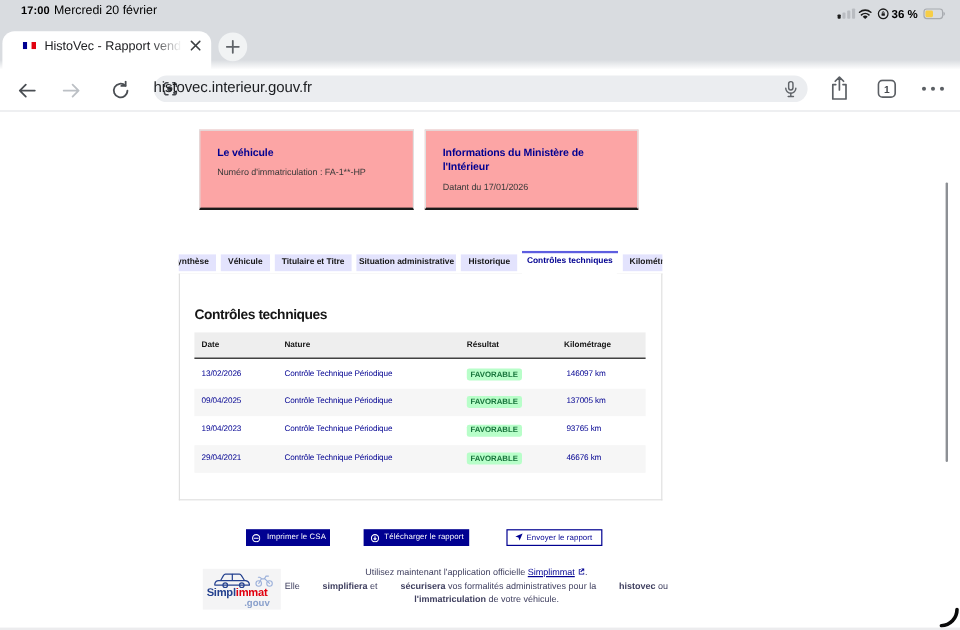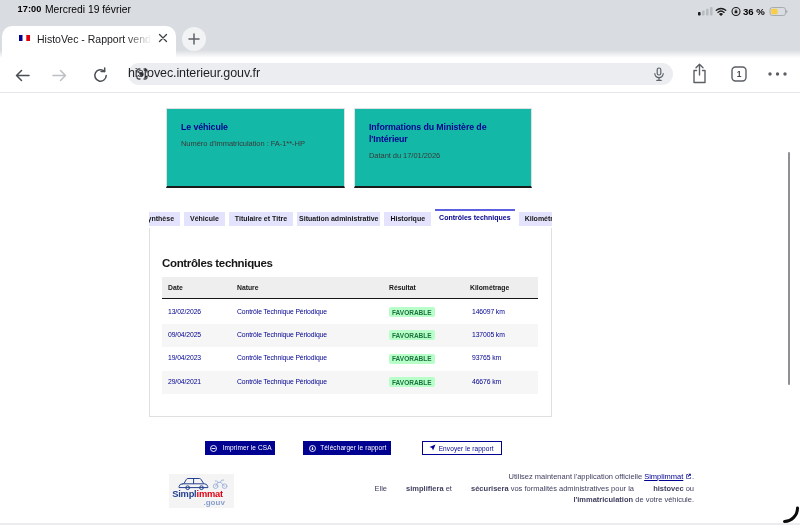--- a/index.html
+++ b/index.html
@@ -15,21 +15,21 @@
   #tabtitle { left:37px; top:33px; font-size:10.5px; color:#202124; white-space:nowrap; width:118px; overflow:hidden; }
   #tabfade { left:126px; top:31px; width:30px; height:15px; background:linear-gradient(90deg, rgba(255,255,255,0), #fff 85%); }
   #plusc { left:182px; top:27px; width:24px; height:24px; border-radius:50%; background:#f1f3f4; }
 
   
   #toolbar { left:0; top:58px; width:800px; height:35px; background:#fff; border-bottom:1px solid #e3e5e8; }
   #pill { left:128px; top:62.5px; width:545px; height:22px; background:#ebedf0; border-radius:11px; }
   #urltext { left:128px; top:66px; width:545px; text-align:left; font-size:12.5px; color:#1c1e21; letter-spacing:-0.1px; }
 
   
-  .card { top:108px; height:80px; background:#14b8a6; border:1px solid #e0e0e0; border-bottom:2.5px solid #1a1a1a; padding:13px 14px; }
+  .card { top:108px; height:67px; background:#fca5a5; border:1px solid #e0e0e0; border-bottom:2.5px solid #1a1a1a; padding:13px 14px; }
   #card1 { left:166px; width:179px; }
   #card2 { left:354px; width:178px; }
   .cardtitle { color:#000091; font-weight:700; font-size:8.8px; line-height:11.5px; letter-spacing:-0.1px; }
   .cardbody { color:#3a3a3a; font-size:7.5px; margin-top:5.5px; letter-spacing:-0.05px; }
 
   
   #tabszone { left:149px; top:209px; width:403px; height:20px; overflow:hidden; }
   .tabrow { position:absolute; left:0; top:3px; height:17px; white-space:nowrap; }
   .ttab { display:inline-block; vertical-align:top; background:#e3e3fd; color:#161616; font-size:7px; font-weight:700; height:14px; line-height:14px; padding:0 6px; margin-right:4px; }
   .ttab.active { background:#fff; color:#000091; border-top:2px solid #5e5ee0; height:20px; line-height:13px; margin-top:-3px; padding:0 4px; }
@@ -45,28 +45,28 @@
   .row { left:162px; width:376px; height:23.4px; }
   .cell { position:absolute; top:7.2px; font-size:6.8px; color:#000091; letter-spacing:-0.1px; }
   .badge { position:absolute; left:227px; top:6.5px; background:#b8fec9; color:#18753c; font-size:6.5px; font-weight:700; padding:1.5px 3px; border-radius:2px; }
 
   
   .btn { top:440.5px; height:14.5px; background:#000091; color:#fff; font-size:6.5px; font-weight:500; line-height:14.5px; text-align:left; white-space:nowrap; letter-spacing:0.1px; }
   #btn3 { background:#fff; color:#000091; border:1px solid #000091; }
 
   
   #logo { left:169px; top:474px; width:64.5px; height:34px; background:#f4f4f5; }
-  .ftext { left:100px; width:594px; text-align:right; font-size:7.5px; color:#3e3e5e; }
+  .ftext { left:100px; width:594px; text-align:center; font-size:7.5px; color:#3e3e5e; }
   .b { font-weight:700;padding-left:17px; }
 </style>
 </head>
 <body>
   <div id="chrometop" class="abs"></div>
   <div id="clock" class="abs">17:00</div>
-  <div id="sdate" class="abs">Mercredi 19 février</div>
+  <div id="sdate" class="abs">Mercredi 20 février</div>
 
   <svg class="abs" style="left:695px; top:4px;" width="98" height="16" viewBox="0 0 98 16">
 
     <rect x="3" y="8" width="2.6" height="3.6" rx="0.8" fill="#1b1b1b"></rect>
     <rect x="7" y="6.5" width="2.6" height="5.1" rx="0.8" fill="#b9bcc1"></rect>
     <rect x="11" y="4.8" width="2.6" height="6.8" rx="0.8" fill="#b9bcc1"></rect>
     <rect x="15" y="3" width="2.6" height="8.6" rx="0.8" fill="#b9bcc1"></rect>
 
     <g stroke="#1b1b1b" fill="none" stroke-width="1.35" stroke-linecap="round">
       <path d="M22.9 8.4 a 4.6 4.6 0 0 1 6.2 0"></path>

